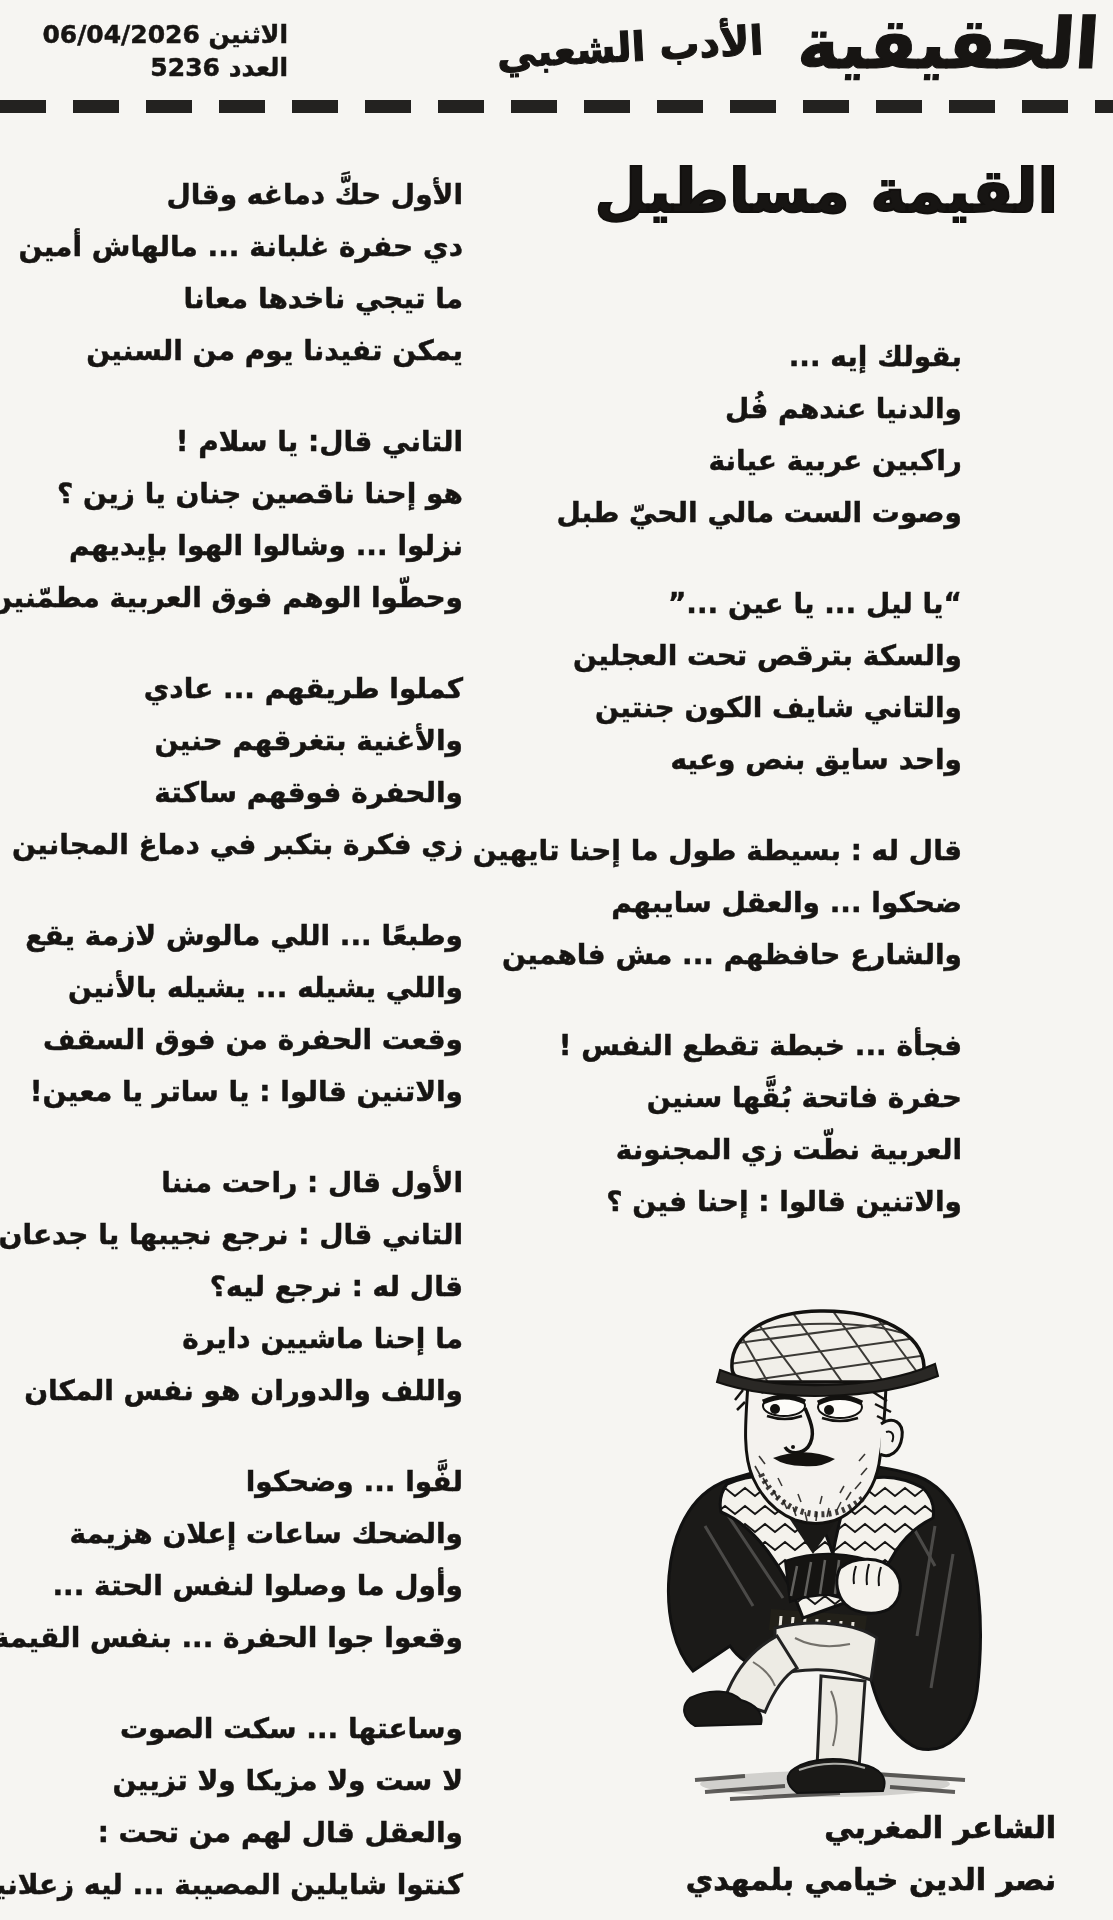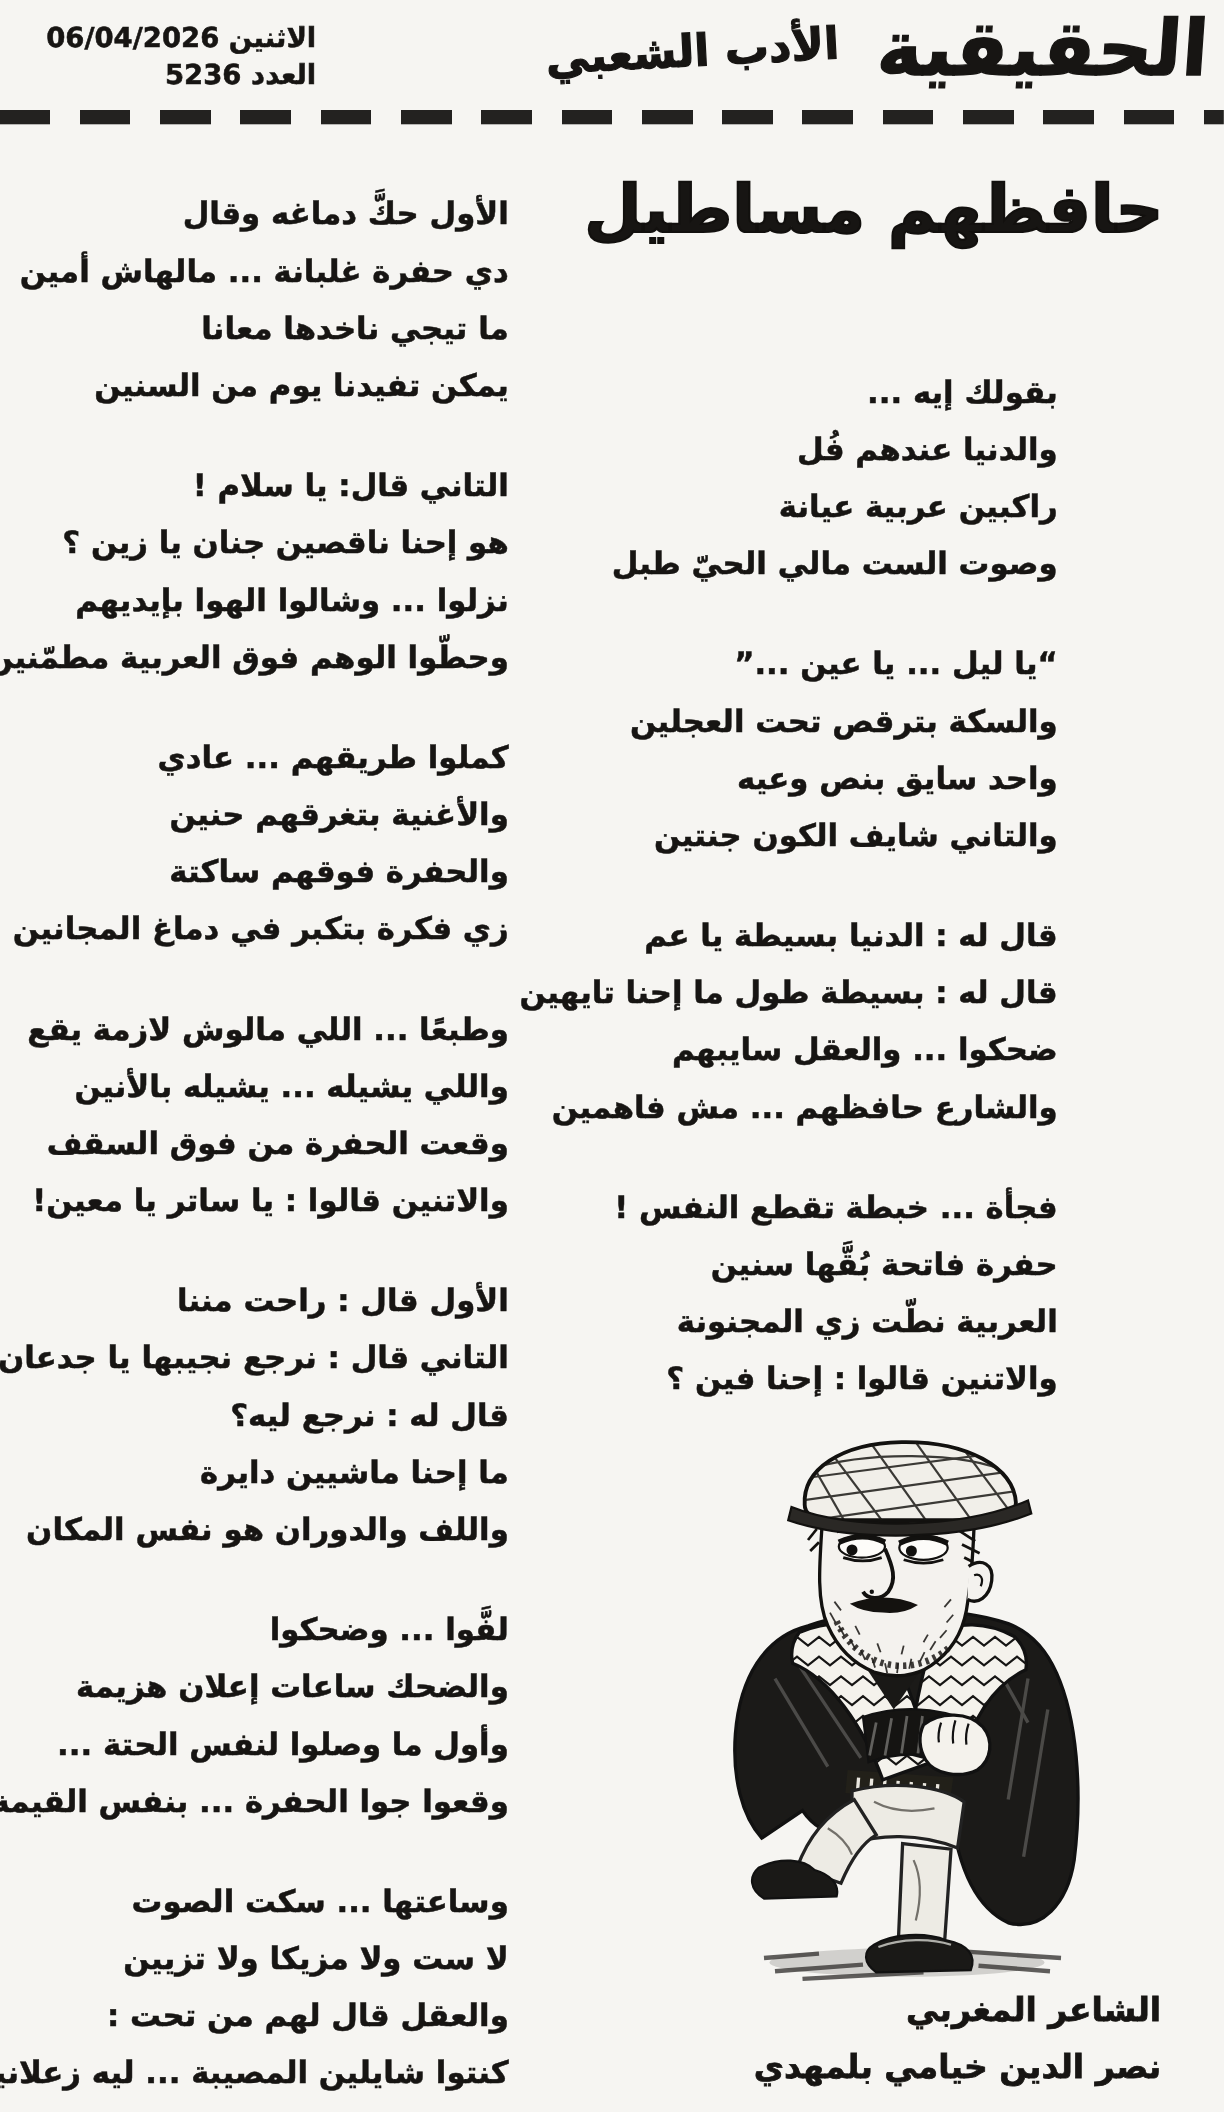--- a/index.html
+++ b/index.html
@@ -80,36 +80,35 @@
 <div id="page">
 
   <div class="logo">الحقيقية</div>
   <div class="section-title">الأدب الشعبي</div>
   <div class="date-block">
     <div>الاثنين 06/04/2026</div>
     <div>العدد 5236</div>
   </div>
   <div class="dashed-rule"></div>
 
-  <div class="poem-title">حافظهم مساطيل</div>
+  <div class="poem-title">القيمة مساطيل</div>
   <div id="right-col" class="poem-col">
       <div class="stanza">
         <div class="poem-line">بقولك إيه ...</div>
         <div class="poem-line">والدنيا عندهم فُل</div>
         <div class="poem-line">راكبين عربية عيانة</div>
         <div class="poem-line">وصوت الست مالي الحيّ طبل</div>
       </div>
       <div class="stanza">
         <div class="poem-line">“يا ليل ... يا عين ...”</div>
         <div class="poem-line">والسكة بترقص تحت العجلين</div>
+        <div class="poem-line">والتاني شايف الكون جنتين</div>
         <div class="poem-line">واحد سايق بنص وعيه</div>
-        <div class="poem-line">والتاني شايف الكون جنتين</div>
-      </div>
-      <div class="stanza">
-        <div class="poem-line">قال له : الدنيا بسيطة يا عم</div>
+      </div>
+      <div class="stanza">
         <div class="poem-line">قال له : بسيطة طول ما إحنا تايهين</div>
         <div class="poem-line">ضحكوا ... والعقل سايبهم</div>
         <div class="poem-line">والشارع حافظهم ... مش فاهمين</div>
       </div>
       <div class="stanza">
         <div class="poem-line">فجأة ... خبطة تقطع النفس !</div>
         <div class="poem-line">حفرة فاتحة بُقَّها سنين</div>
         <div class="poem-line">العربية نطّت زي المجنونة</div>
         <div class="poem-line">والاتنين قالوا : إحنا فين ؟</div>
       </div>

